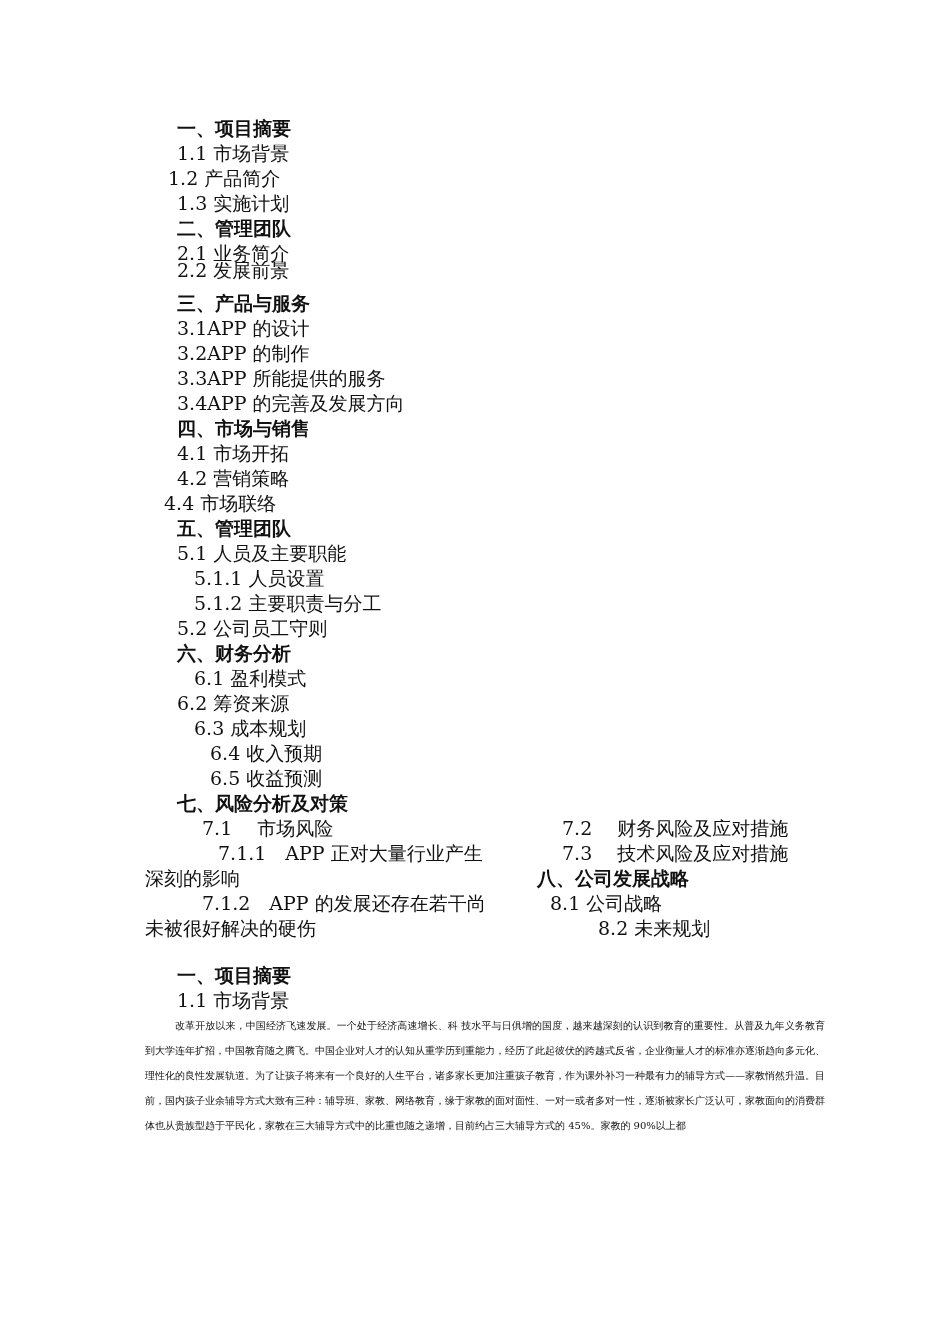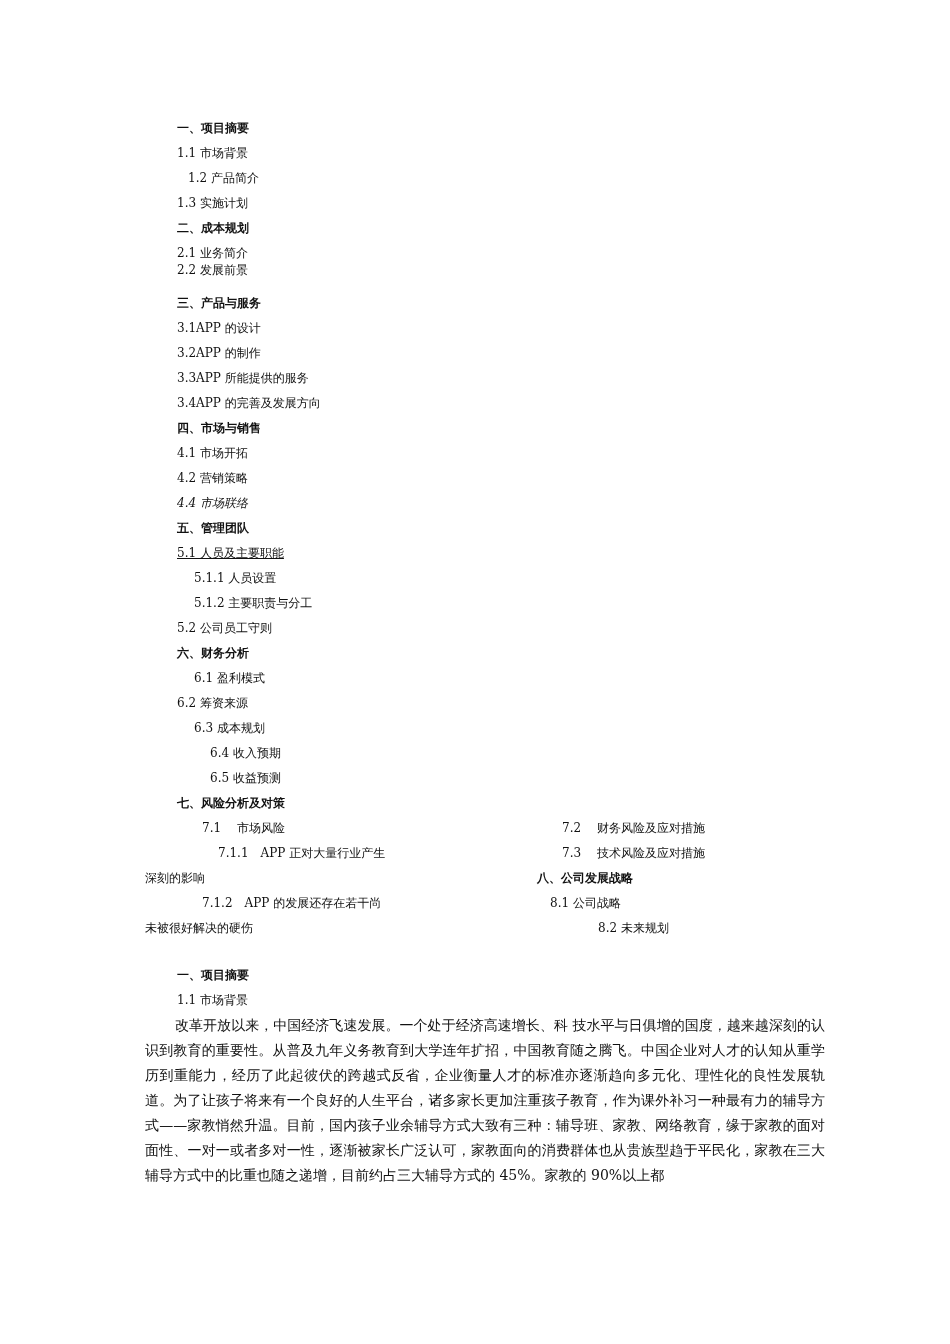--- a/index.html
+++ b/index.html
@@ -1,44 +1,44 @@
 <!DOCTYPE html>
 <html><head>
 <meta charset="utf-8">
 <style>
   html, body { margin:0; padding:0; background:#ffffff; }
   body { width:950px; height:1344px; position:relative; overflow:hidden;
          font-family:"DejaVu Serif","Liberation Serif",serif; color:#111; }
-  .line { position:absolute; font-size:12px; line-height:20px; white-space:nowrap; }
+  .line { position:absolute; font-size:19px; line-height:20px; white-space:nowrap; }
   .b { font-weight:bold; font-family:"DejaVu Sans","Liberation Sans",sans-serif; }
-  .para { position:absolute; left:145px; width:680px; font-size:14px; line-height:25px;
+  .para { position:absolute; left:145px; width:680px; font-size:10px; line-height:25px;
           text-align:justify; text-indent:30px; }
 </style>
 </head>
 <body>
 
 <div id="toc">
     <div class="line b" style="left: 177px; top: 118px;">一、项目摘要</div>
     <div class="line" style="left: 177px; top: 143px;">1.1 市场背景</div>
-    <div class="line" style="left: 188px; top: 168px;">1.2 产品简介</div>
+    <div class="line" style="left: 168px; top: 168px;">1.2 产品简介</div>
     <div class="line" style="left: 177px; top: 193px;">1.3 实施计划</div>
-    <div class="line b" style="left: 177px; top: 218px;">二、成本规划</div>
+    <div class="line b" style="left: 177px; top: 218px;">二、管理团队</div>
     <div class="line" style="left: 177px; top: 243px;">2.1 业务简介</div>
     <div class="line" style="left: 177px; top: 260px;">2.2 发展前景</div>
     <div class="line b" style="left: 177px; top: 293px;">三、产品与服务</div>
     <div class="line" style="left: 177px; top: 318px;">3.1APP 的设计</div>
     <div class="line" style="left: 177px; top: 343px;">3.2APP 的制作</div>
     <div class="line" style="left: 177px; top: 368px;">3.3APP 所能提供的服务</div>
     <div class="line" style="left: 177px; top: 393px;">3.4APP 的完善及发展方向</div>
     <div class="line b" style="left: 177px; top: 418px; text-align: center;">四、市场与销售</div>
     <div class="line" style="left: 177px; top: 443px;">4.1 市场开拓</div>
     <div class="line" style="left: 177px; top: 468px;">4.2 营销策略</div>
-    <div class="line" style="left: 177px; top: 493px; font-style: italic;">4.4 市场联络</div>
+    <div class="line" style="left: 164px; top: 493px;">4.4 市场联络</div>
     <div class="line b" style="left: 177px; top: 518px;">五、管理团队</div>
-    <div class="line" style="left: 177px; top: 543px; text-decoration: underline;">5.1 人员及主要职能</div>
+    <div class="line" style="left: 177px; top: 543px;">5.1 人员及主要职能</div>
     <div class="line" style="left: 194px; top: 568px;">5.1.1 人员设置</div>
     <div class="line" style="left: 194px; top: 593px;">5.1.2 主要职责与分工</div>
     <div class="line" style="left: 177px; top: 618px;">5.2 公司员工守则</div>
     <div class="line b" style="left: 177px; top: 643px;">六、财务分析</div>
     <div class="line" style="left: 194px; top: 668px; text-align: center;">6.1 盈利模式</div>
     <div class="line" style="left: 177px; top: 693px;">6.2 筹资来源</div>
     <div class="line" style="left: 194px; top: 718px;">6.3 成本规划</div>
     <div class="line" style="left: 210px; top: 743px;">6.4 收入预期</div>
     <div class="line" style="left: 210px; top: 768px; text-align: right;">6.5 收益预测</div>
     <div class="line b" style="left: 177px; top: 793px;">七、风险分析及对策</div>

